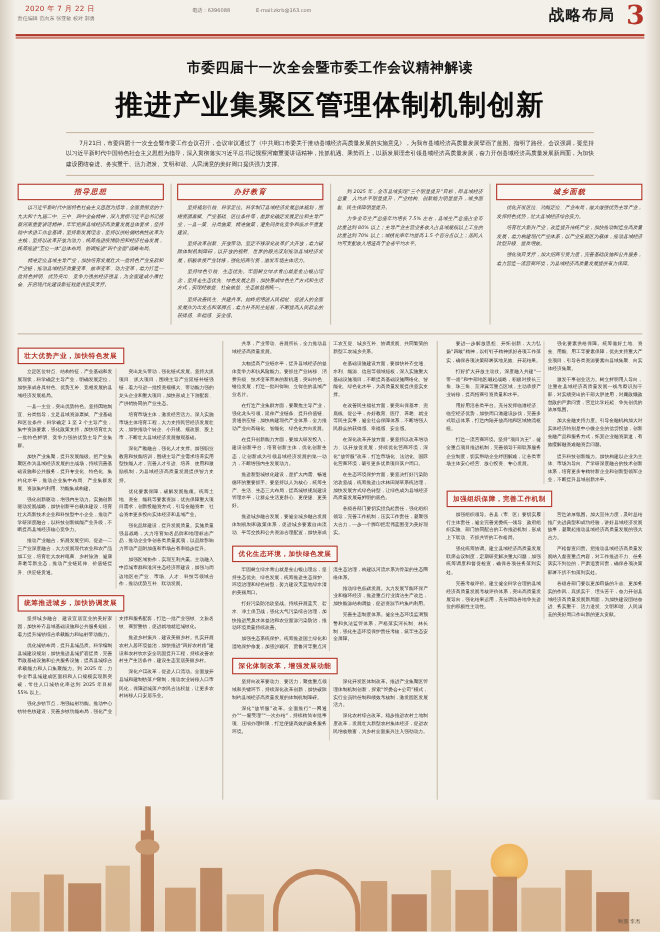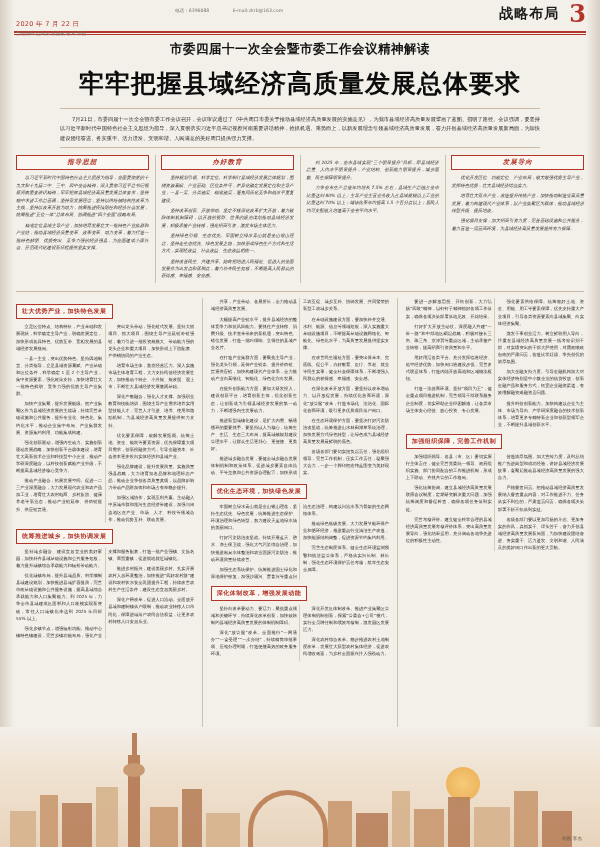--- a/index.html
+++ b/index.html
@@ -15,21 +15,21 @@
     box-sizing:border-box;
   }
   
   .edge-left{position:absolute;left:0;top:0;width:14px;height:847px;
     background:linear-gradient(90deg,#d8cfc2,#f3efe9);}
   .edge-right{position:absolute;right:0;top:0;width:14px;height:847px;
     background:linear-gradient(270deg,#d8cfc2,#f3efe9);}
 
   
   .masthead{position:relative;height:30px;padding:4px 16px 0 16px;box-sizing:border-box;}
-  .mast-left{position:absolute;left:16px;top:20px;font-size:5.5px;line-height:8px;color:#9b2b22;}
+  .mast-left{position:absolute;left:16px;top:4px;font-size:5.5px;line-height:8px;color:#9b2b22;text-align:right;}
   .mast-left .date{font-size:6.5px;color:#b3352a;letter-spacing:.3px;}
   .mast-left .sub{color:#7a7268;font-size:4.6px;margin-top:2px;}
   .mast-mid{position:absolute;left:175px;top:7px;font-size:4.6px;color:#7a7268;line-height:7px;}
   .mast-mid span{margin-right:22px;}
   .mast-right{position:absolute;right:14px;top:2px;text-align:right;}
   .paper-name{
     font-family:"DejaVu Serif","Liberation Serif",serif;
     font-size:14px;font-weight:bold;color:#1d1d1d;letter-spacing:1px;
     display:inline-block;vertical-align:middle;
   }
@@ -37,21 +37,21 @@
     display:inline-block;vertical-align:middle;margin-left:5px;
     font-family:"DejaVu Serif","Liberation Serif",serif;
     font-size:24px;font-weight:bold;color:#b3352a;line-height:24px;
   }
   .rule-red{height:1.6px;background:#b3352a;margin:1px 14px 0 14px;}
   .rule-thin{height:.6px;background:#b3352a;margin:1.4px 14px 0 14px;}
 
   
   .kicker{
     text-align:center;font-weight:bold;font-size:12.5px;letter-spacing:.5px;
-    margin-top:6px;color:#141414;
+    margin-top:18px;color:#141414;
     font-family:"DejaVu Sans","Liberation Sans",sans-serif;
   }
   .headline{
     text-align:center;font-weight:bold;font-size:25px;letter-spacing:1px;
     margin-top:9px;margin-bottom:8px;color:#0d0d0d;
     font-family:"DejaVu Sans","Liberation Sans",sans-serif;
   }
   .lede{
     margin:0 60px;border:0;padding:6px 0 4px 0;
     font-size:5.2px;line-height:9.5px;text-align:justify;color:#2b2b2b;
@@ -126,21 +126,21 @@
     </div>
     <div class="mast-right">
       <span class="paper-name">战略布局</span>
       <span class="page-num">3</span>
     </div>
   </div>
   <div class="rule-red"></div>
   <div class="rule-thin"></div>
 
   <div class="kicker">市委四届十一次全会暨市委工作会议精神解读</div>
-  <div class="headline">牢牢把握县域经济高质量发展总体要求</div>
+  <div class="headline">推进产业集聚区管理体制机制创新</div>
 
   <div class="lede">
     <span class="ind"></span><span>7月21日，市委四届十一次全会暨市委工作会议召开，会议审议通过了《中共周口市委关于推动县域经济高质量发展的实施意见》，为我市县域经济高质量发展擘画了蓝图、指明了路径。会议强调，要坚持以习近平新时代中国特色社会主义思想为指导，深入贯彻落实习近平总书记视察河南重要讲话精神，抢抓机遇、乘势而上，以新发展理念引领县域经济高质量发展，奋力开创县域经济高质量发展新局面，为加快建设团结奋进、务实重干、活力迸发、文明和谐、人民满意的美好周口提供强力支撑。</span>
   </div>
 
   <div class="tagrow">
 
     <div class="tagcol">
       <div class="tagbox">指导思想</div>
       <div class="tagbody">
@@ -163,21 +163,21 @@
 
     <div class="tagcol">
       <div class="tagbody">
         <p>到 2025 年，全市县域实现“三个明显提升”目标，即县域经济总量、人均水平明显提升，产业结构、创新能力明显提升，城乡面貌、民生保障明显提升。</p>
         <p>力争全市生产总值年均增长 7.5% 左右，县域生产总值占全市比重达到 80% 以上；主导产业主营业务收入占县域规模以上工业的比重达到 70% 以上；城镇化率年均提高 1.5 个百分点以上；居民人均可支配收入增速高于全省平均水平。</p>
       </div>
     </div>
     <div class="divider-v"></div>
 
     <div class="tagcol">
-      <div class="tagbox">发展导向</div>
+      <div class="tagbox">城乡面貌</div>
       <div class="tagbody">
         <p>优化开发区位、功能定位、产业布局，做大做强优势主导产业，发挥特色优势，壮大县域经济综合实力。</p>
         <p>培育壮大新兴产业，改造提升传统产业，加快推动制造业高质量发展，着力构建现代产业体系，以产业集聚区为载体，推动县域经济转型升级、提质增效。</p>
         <p>强化项目支撑，加大招商引资力度，完善基础设施和公共服务，着力营造一流营商环境，为县域经济高质量发展提供有力保障。</p>
       </div>
     </div>
   </div>
 
   <div class="hr-wide"></div>
 

